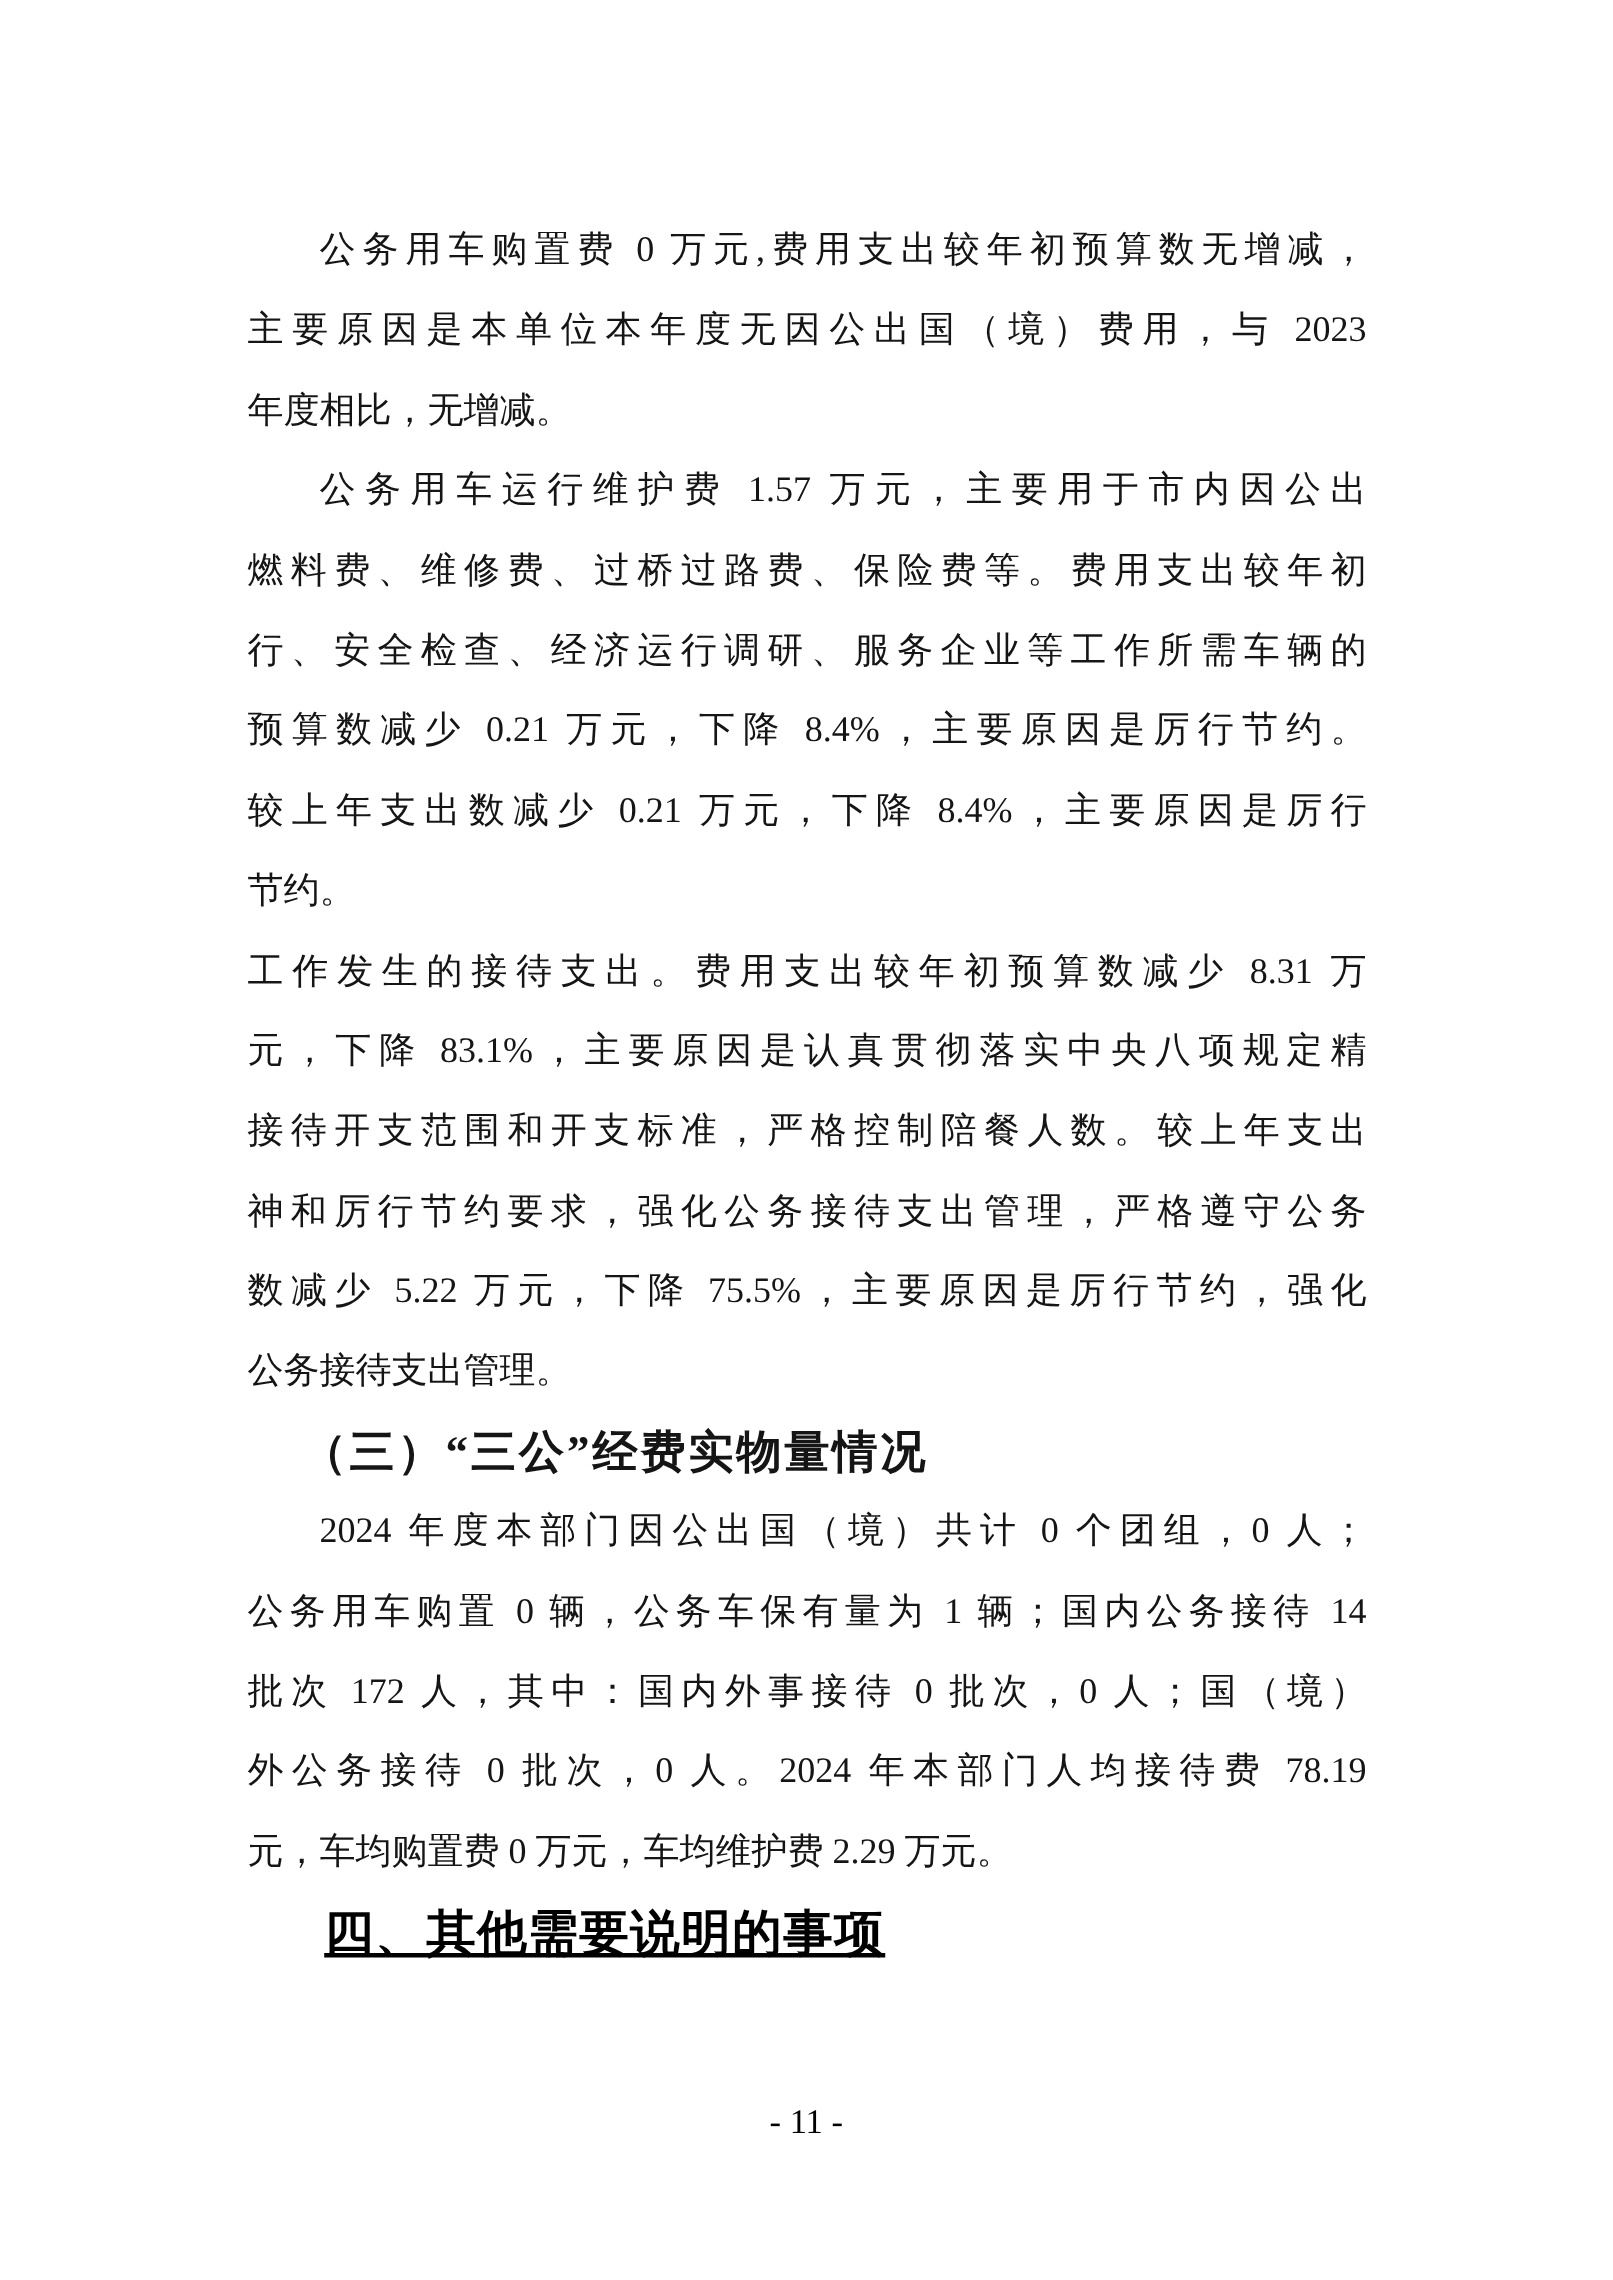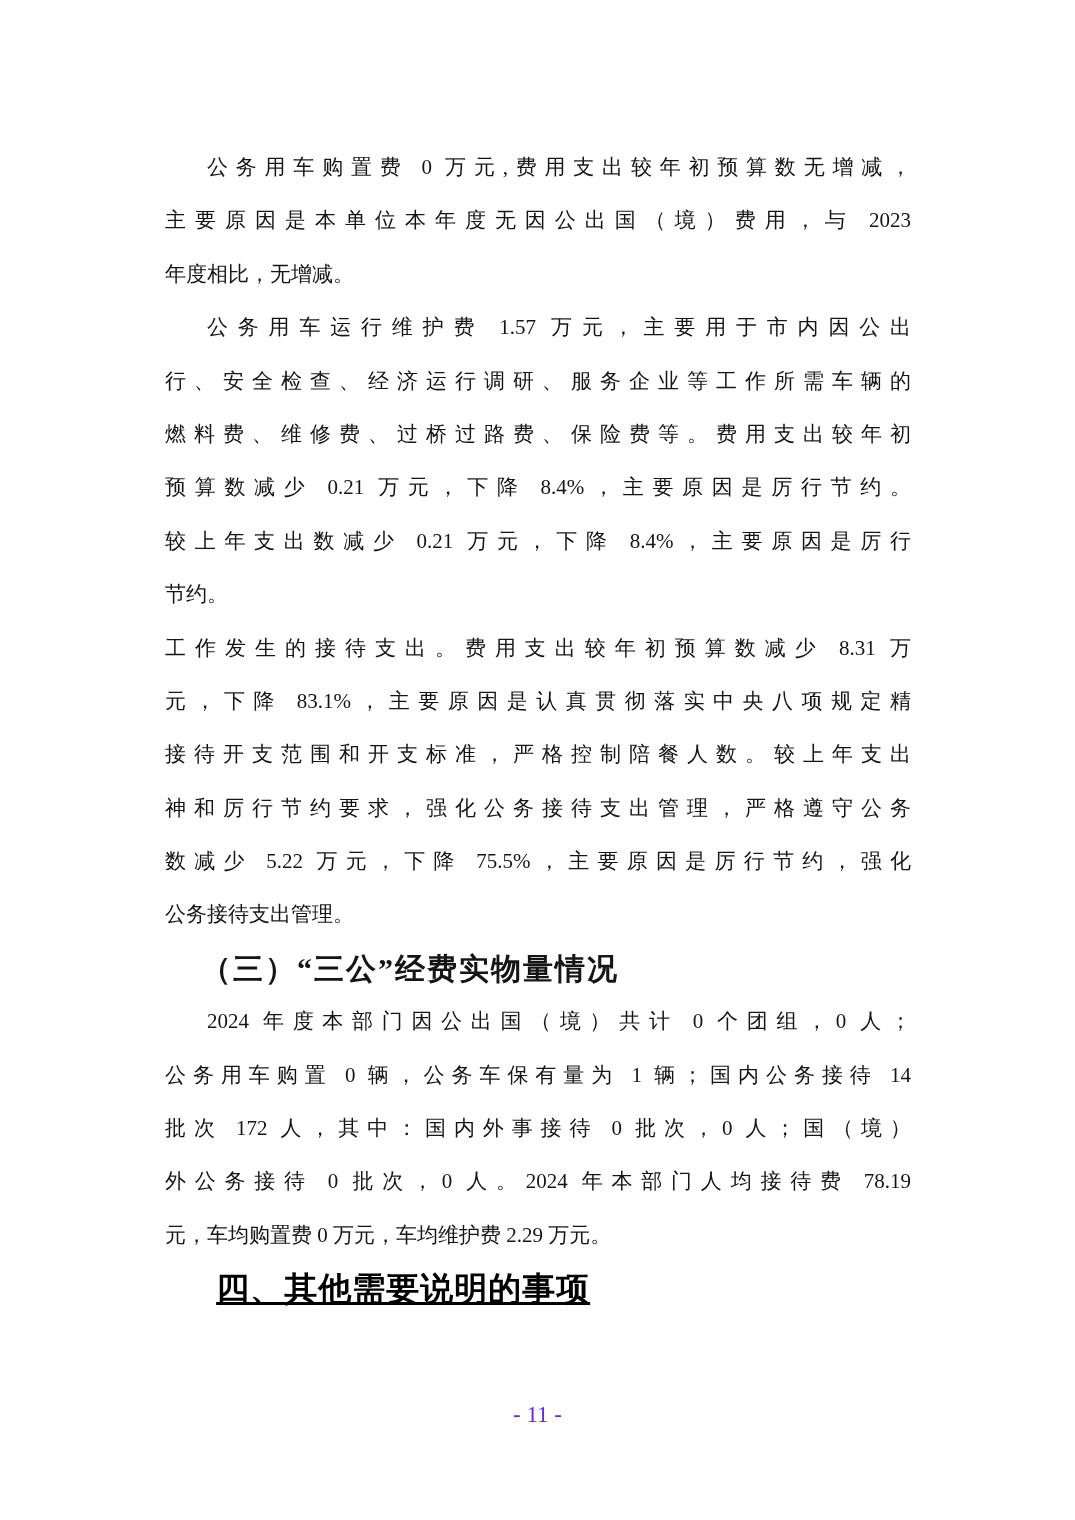--- a/index.html
+++ b/index.html
@@ -16,21 +16,21 @@
     font-family: "Liberation Serif", "DejaVu Serif", serif;
     overflow: hidden;
   }
   .doc-body {
     position: absolute;
     left: 165px;
     top: 141px;
     width: 746px;
   }
   .line {
-    font-size: 21px;
+    font-size: 24px;
     line-height: 53.4px;
     height: 53.4px;
     white-space: normal;
     text-align: left;
   }
   .line.stretch {
     text-align: justify;
     text-align-last: justify;
   }
   .line.first {
@@ -57,35 +57,35 @@
     text-decoration: underline;
   }
   .footer {
     position: absolute;
     top: 1400px;
     left: 0;
     width: 100%;
     text-align: center;
     font-size: 23px;
     line-height: 30px;
-    color: #6d28d9;
+    color: #000000;
     font-family: "Liberation Serif", "DejaVu Serif", serif;
   }
 </style>
 </head>
 <body>
 
 <div class="page">
   <div class="doc-body">
       <div class="line first stretch">公务用车购置费 0 万元,费用支出较年初预算数无增减，</div>
       <div class="line stretch">主要原因是本单位本年度无因公出国（境）费用，与 2023</div>
       <div class="line">年度相比，无增减。</div>
       <div class="line first stretch">公务用车运行维护费 1.57 万元，主要用于市内因公出</div>
+      <div class="line stretch">燃料费、维修费、过桥过路费、保险费等。费用支出较年初</div>
       <div class="line stretch">行、安全检查、经济运行调研、服务企业等工作所需车辆的</div>
-      <div class="line stretch">燃料费、维修费、过桥过路费、保险费等。费用支出较年初</div>
       <div class="line stretch">预算数减少 0.21 万元，下降 8.4%，主要原因是厉行节约。</div>
       <div class="line stretch">较上年支出数减少 0.21 万元，下降 8.4%，主要原因是厉行</div>
       <div class="line">节约。</div>
       <div class="line stretch">工作发生的接待支出。费用支出较年初预算数减少 8.31 万</div>
       <div class="line stretch">元，下降 83.1%，主要原因是认真贯彻落实中央八项规定精</div>
       <div class="line stretch">接待开支范围和开支标准，严格控制陪餐人数。较上年支出</div>
       <div class="line stretch">神和厉行节约要求，强化公务接待支出管理，严格遵守公务</div>
       <div class="line stretch">数减少 5.22 万元，下降 75.5%，主要原因是厉行节约，强化</div>
       <div class="line">公务接待支出管理。</div>
       <div class="heading-kai">（三）“三公”经费实物量情况</div>

